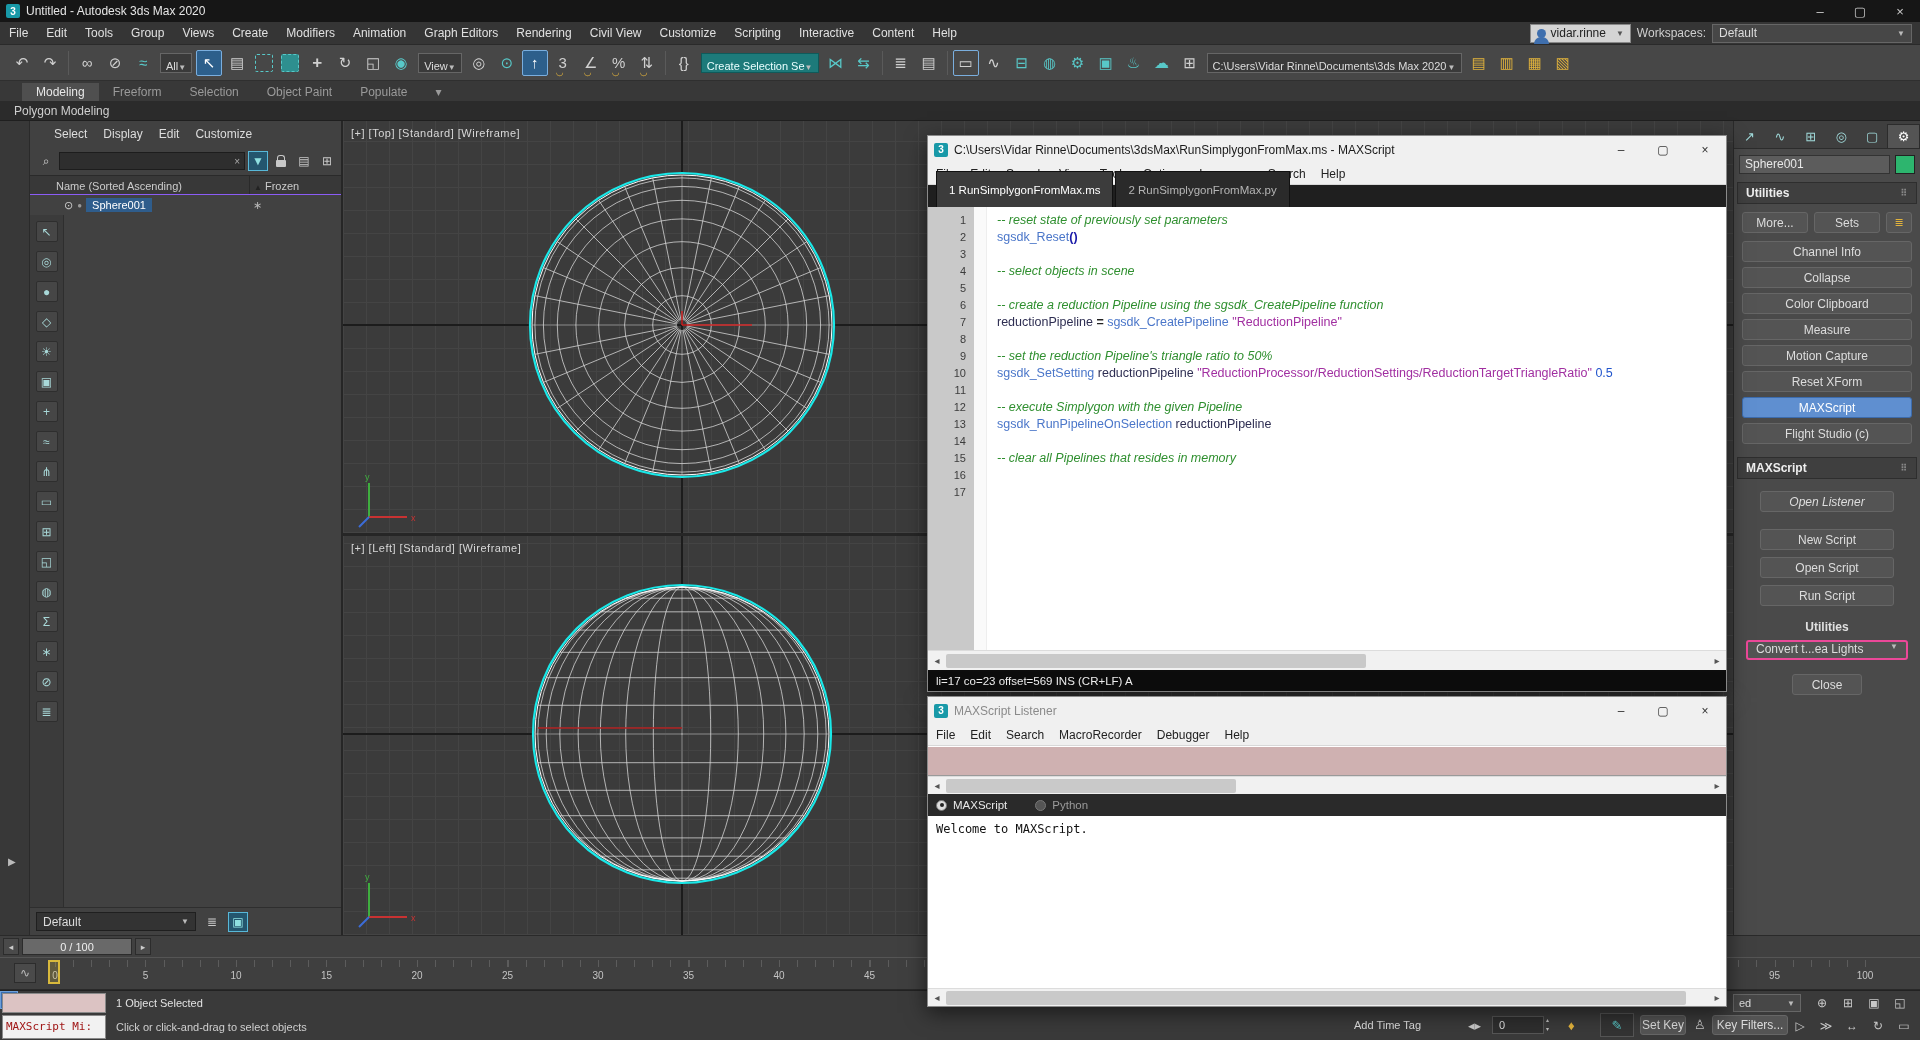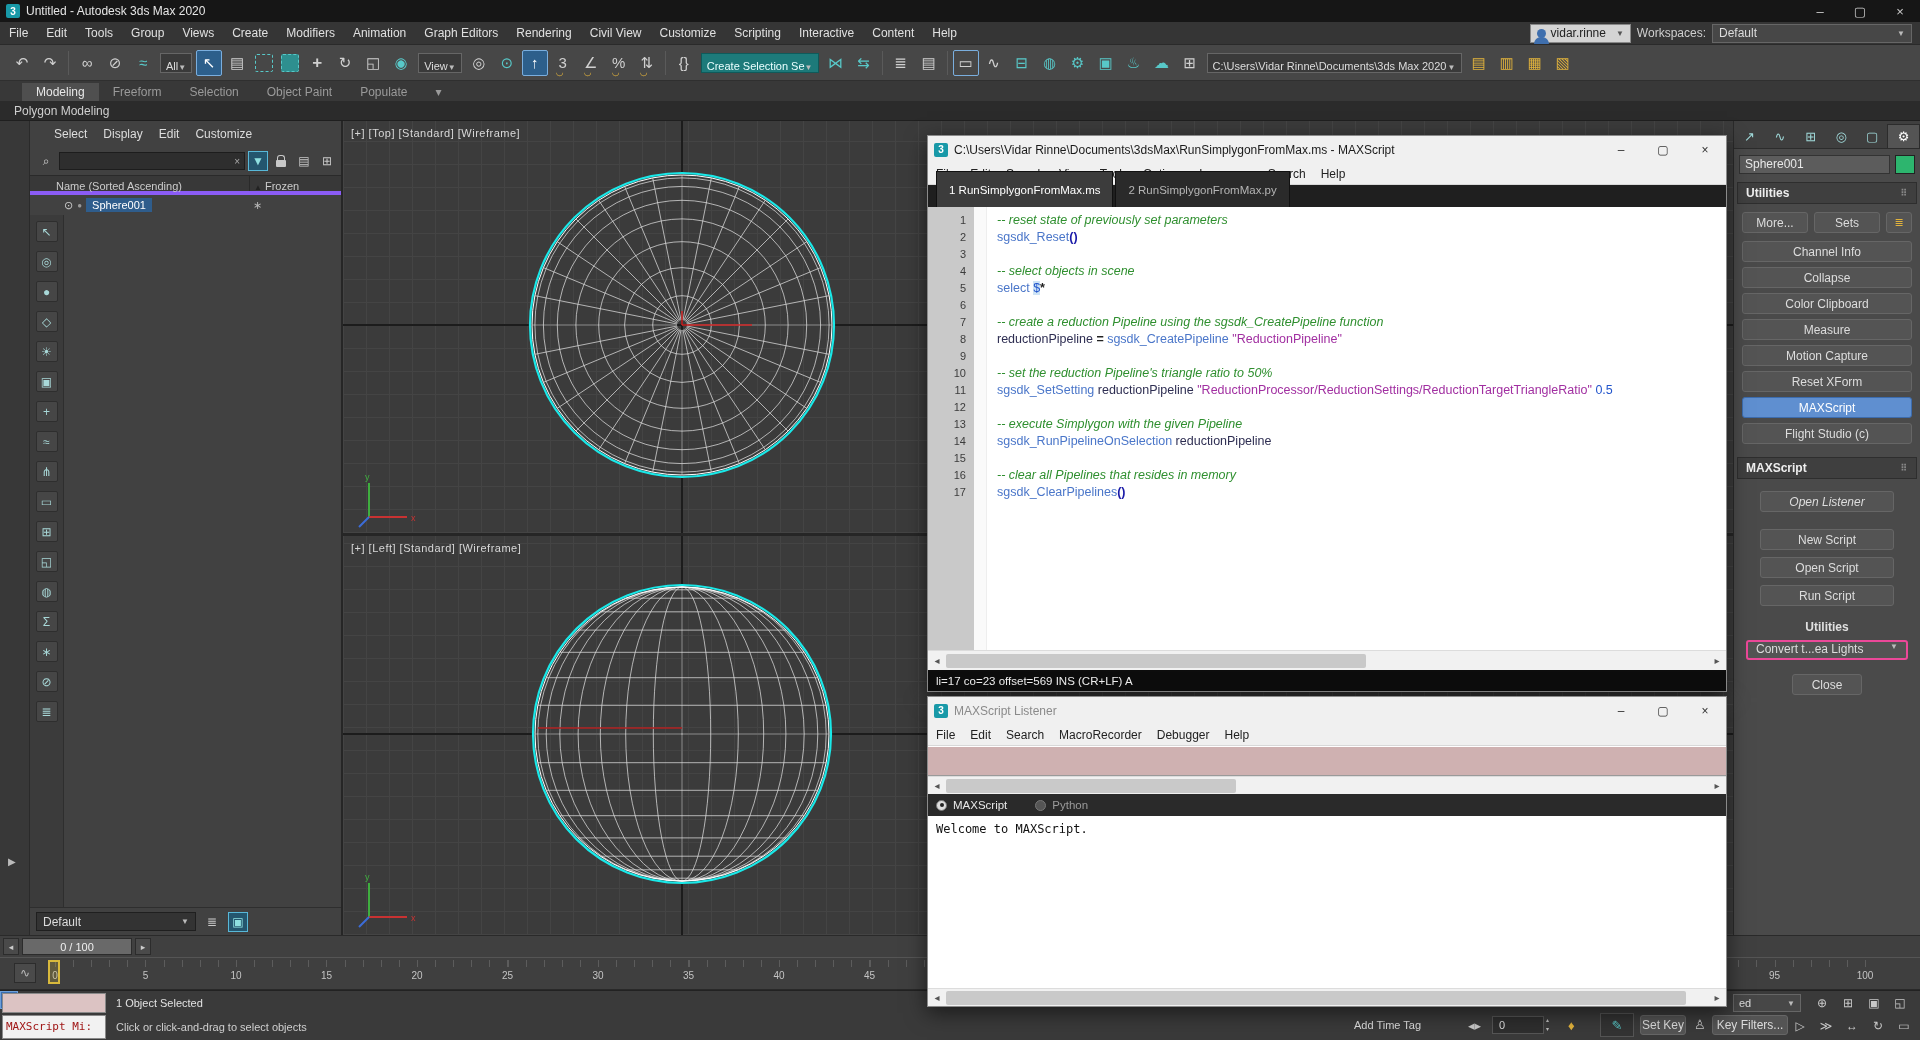--- a/index.html
+++ b/index.html
@@ -45,21 +45,21 @@
 #explorer{left:30px;top:121px;width:313px;height:814px;background:#414141;border-right:2px solid #262626;display:flex;flex-direction:column}
 #exp-menu{height:26px;display:flex;align-items:center;padding-left:24px}
 #exp-menu span{margin-right:16px;color:#ddd;font-size:12px}
 #exp-tools{height:28px;display:flex;align-items:center;padding:0 4px 0 6px;gap:3px}
 .exp-ico{width:20px;height:20px;display:inline-flex;align-items:center;justify-content:center;color:#c8c8c8;font-size:12px}
 .exp-ico.activeT{background:#24566e;border:1px solid #58b8d8;color:#8fe0e0}
 #exp-search{flex:1;height:18px;background:#2e2e2e;border:1px solid #1d1d1d;display:flex;align-items:center;color:#999;padding:0 4px}
 #exp-search .x{margin-left:auto;font-size:10px;color:#aaa}
 .lock{width:10px;height:7px;background:#c8c8c8;border-radius:1px;position:relative;margin-top:4px}
 .lock::before{content:"";position:absolute;top:-5px;left:1px;width:6px;height:5px;border:1.5px solid #c8c8c8;border-bottom:none;border-radius:3px 3px 0 0}
-#exp-head{height:20px;background:#383838;border-top:1px solid #2a2a2a;border-bottom:4px solid #8b5cf6;display:flex;font-size:11px;color:#ccc}
+#exp-head{height:20px;background:#383838;border-top:1px solid #2a2a2a;border-bottom:1px solid #8b5cf6;display:flex;font-size:11px;color:#ccc}
 #exp-head .c1{flex:1;padding-left:26px;line-height:20px}
 #exp-head .c2{width:92px;line-height:20px;border-left:1px solid #2a2a2a;padding-left:4px}
 #exp-row{height:20px;display:flex;align-items:center;font-size:11px}
 #exp-row .nm{background:#2f5d8c;color:#fff;padding:1px 6px;margin-left:4px}
 #exp-body{flex:1;display:flex}
 #exp-strip{width:34px;background:#3b3b3b;border-right:1px solid #2e2e2e;display:flex;flex-direction:column;align-items:center;padding-top:6px;gap:9px}
 .strip-ico{width:22px;height:21px;display:flex;align-items:center;justify-content:center;color:#a8d8d8;font-size:12px;background:#464646;border:1px solid #2e2e2e;border-radius:2px}
 #exp-bottom{height:28px;display:flex;align-items:center;padding:0 6px;gap:6px;border-top:1px solid #2e2e2e}
 #exp-default{width:160px;height:19px;background:#333;border:1px solid #1f1f1f;display:flex;align-items:center;padding:0 6px;color:#ddd}
 
@@ -605,33 +605,31 @@
           <div class="gn">15</div>
           <div class="gn">16</div>
           <div class="gn">17</div>
         </div>
       <div id="foldstrip"></div>
       <div id="codebox">
           <div class="cl"><span class="tok-c">-- reset state of previously set parameters</span></div>
           <div class="cl"><span class="tok-f">sgsdk_Reset</span><span class="tok-p">()</span></div>
           <div class="cl"></div>
           <div class="cl"><span class="tok-c">-- select objects in scene</span></div>
-          <div class="cl"><span class="tok-f">select </span><span class="tok-d">$</span><span class="tok-o">*</span></div>
           <div class="cl"></div>
           <div class="cl"><span class="tok-c">-- create a reduction Pipeline using the sgsdk_CreatePipeline function</span></div>
           <div class="cl"><span class="tok-i">reductionPipeline</span><span class="tok-o"> = </span><span class="tok-f">sgsdk_CreatePipeline</span><span class="tok-o"> </span><span class="tok-s">"ReductionPipeline"</span></div>
           <div class="cl"></div>
           <div class="cl"><span class="tok-c">-- set the reduction Pipeline's triangle ratio to 50%</span></div>
           <div class="cl"><span class="tok-f">sgsdk_SetSetting</span><span class="tok-o"> </span><span class="tok-i">reductionPipeline</span><span class="tok-o"> </span><span class="tok-s">"ReductionProcessor/ReductionSettings/ReductionTargetTriangleRatio"</span><span class="tok-o"> </span><span class="tok-n">0.5</span></div>
           <div class="cl"></div>
           <div class="cl"><span class="tok-c">-- execute Simplygon with the given Pipeline</span></div>
           <div class="cl"><span class="tok-f">sgsdk_RunPipelineOnSelection</span><span class="tok-o"> </span><span class="tok-i">reductionPipeline</span></div>
           <div class="cl"></div>
           <div class="cl"><span class="tok-c">-- clear all Pipelines that resides in memory</span></div>
-          <div class="cl"><span class="tok-f">sgsdk_ClearPipelines</span><span class="tok-p">()</span></div>
         </div>
     </div>
     <div class="hscroll">
       <span class="hs-arrow">◂</span>
       <span class="hs-thumb" style="width:420px"></span>
       <span class="hs-arrow" style="margin-left:auto">▸</span>
     </div>
     <div id="ed-status">li=17 co=23 offset=569 INS (CR+LF) A</div>
   </div>
 

